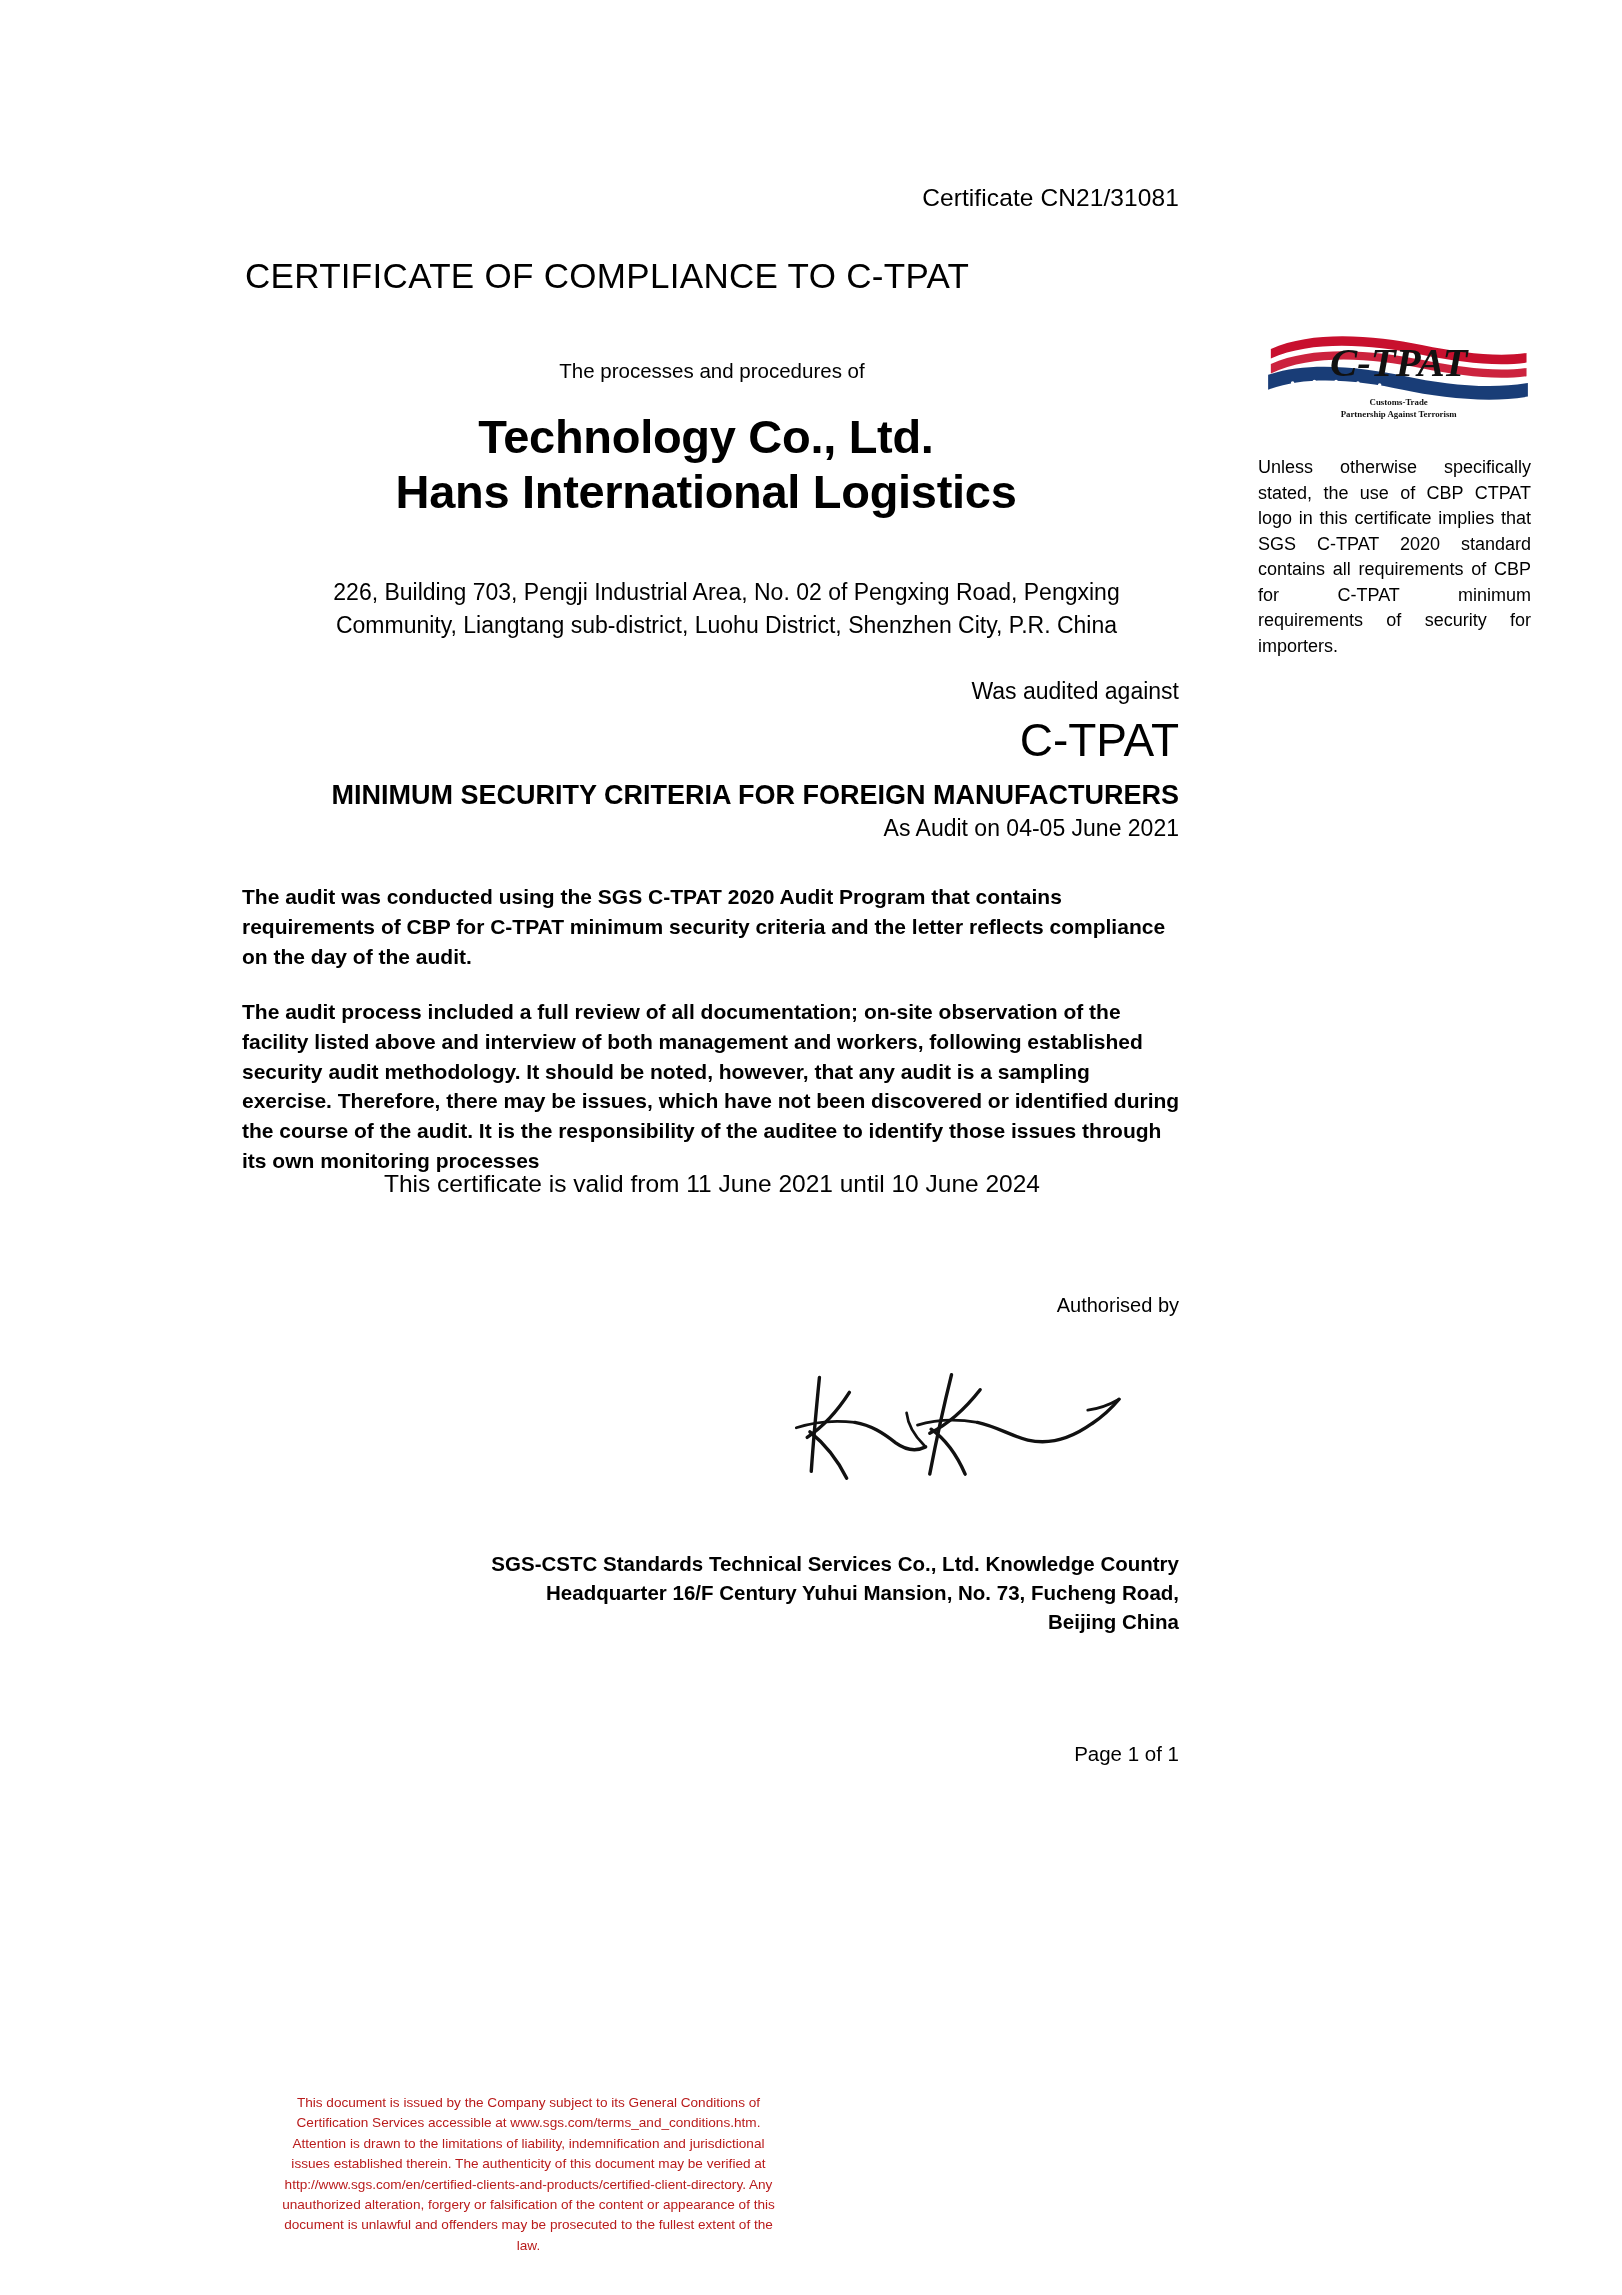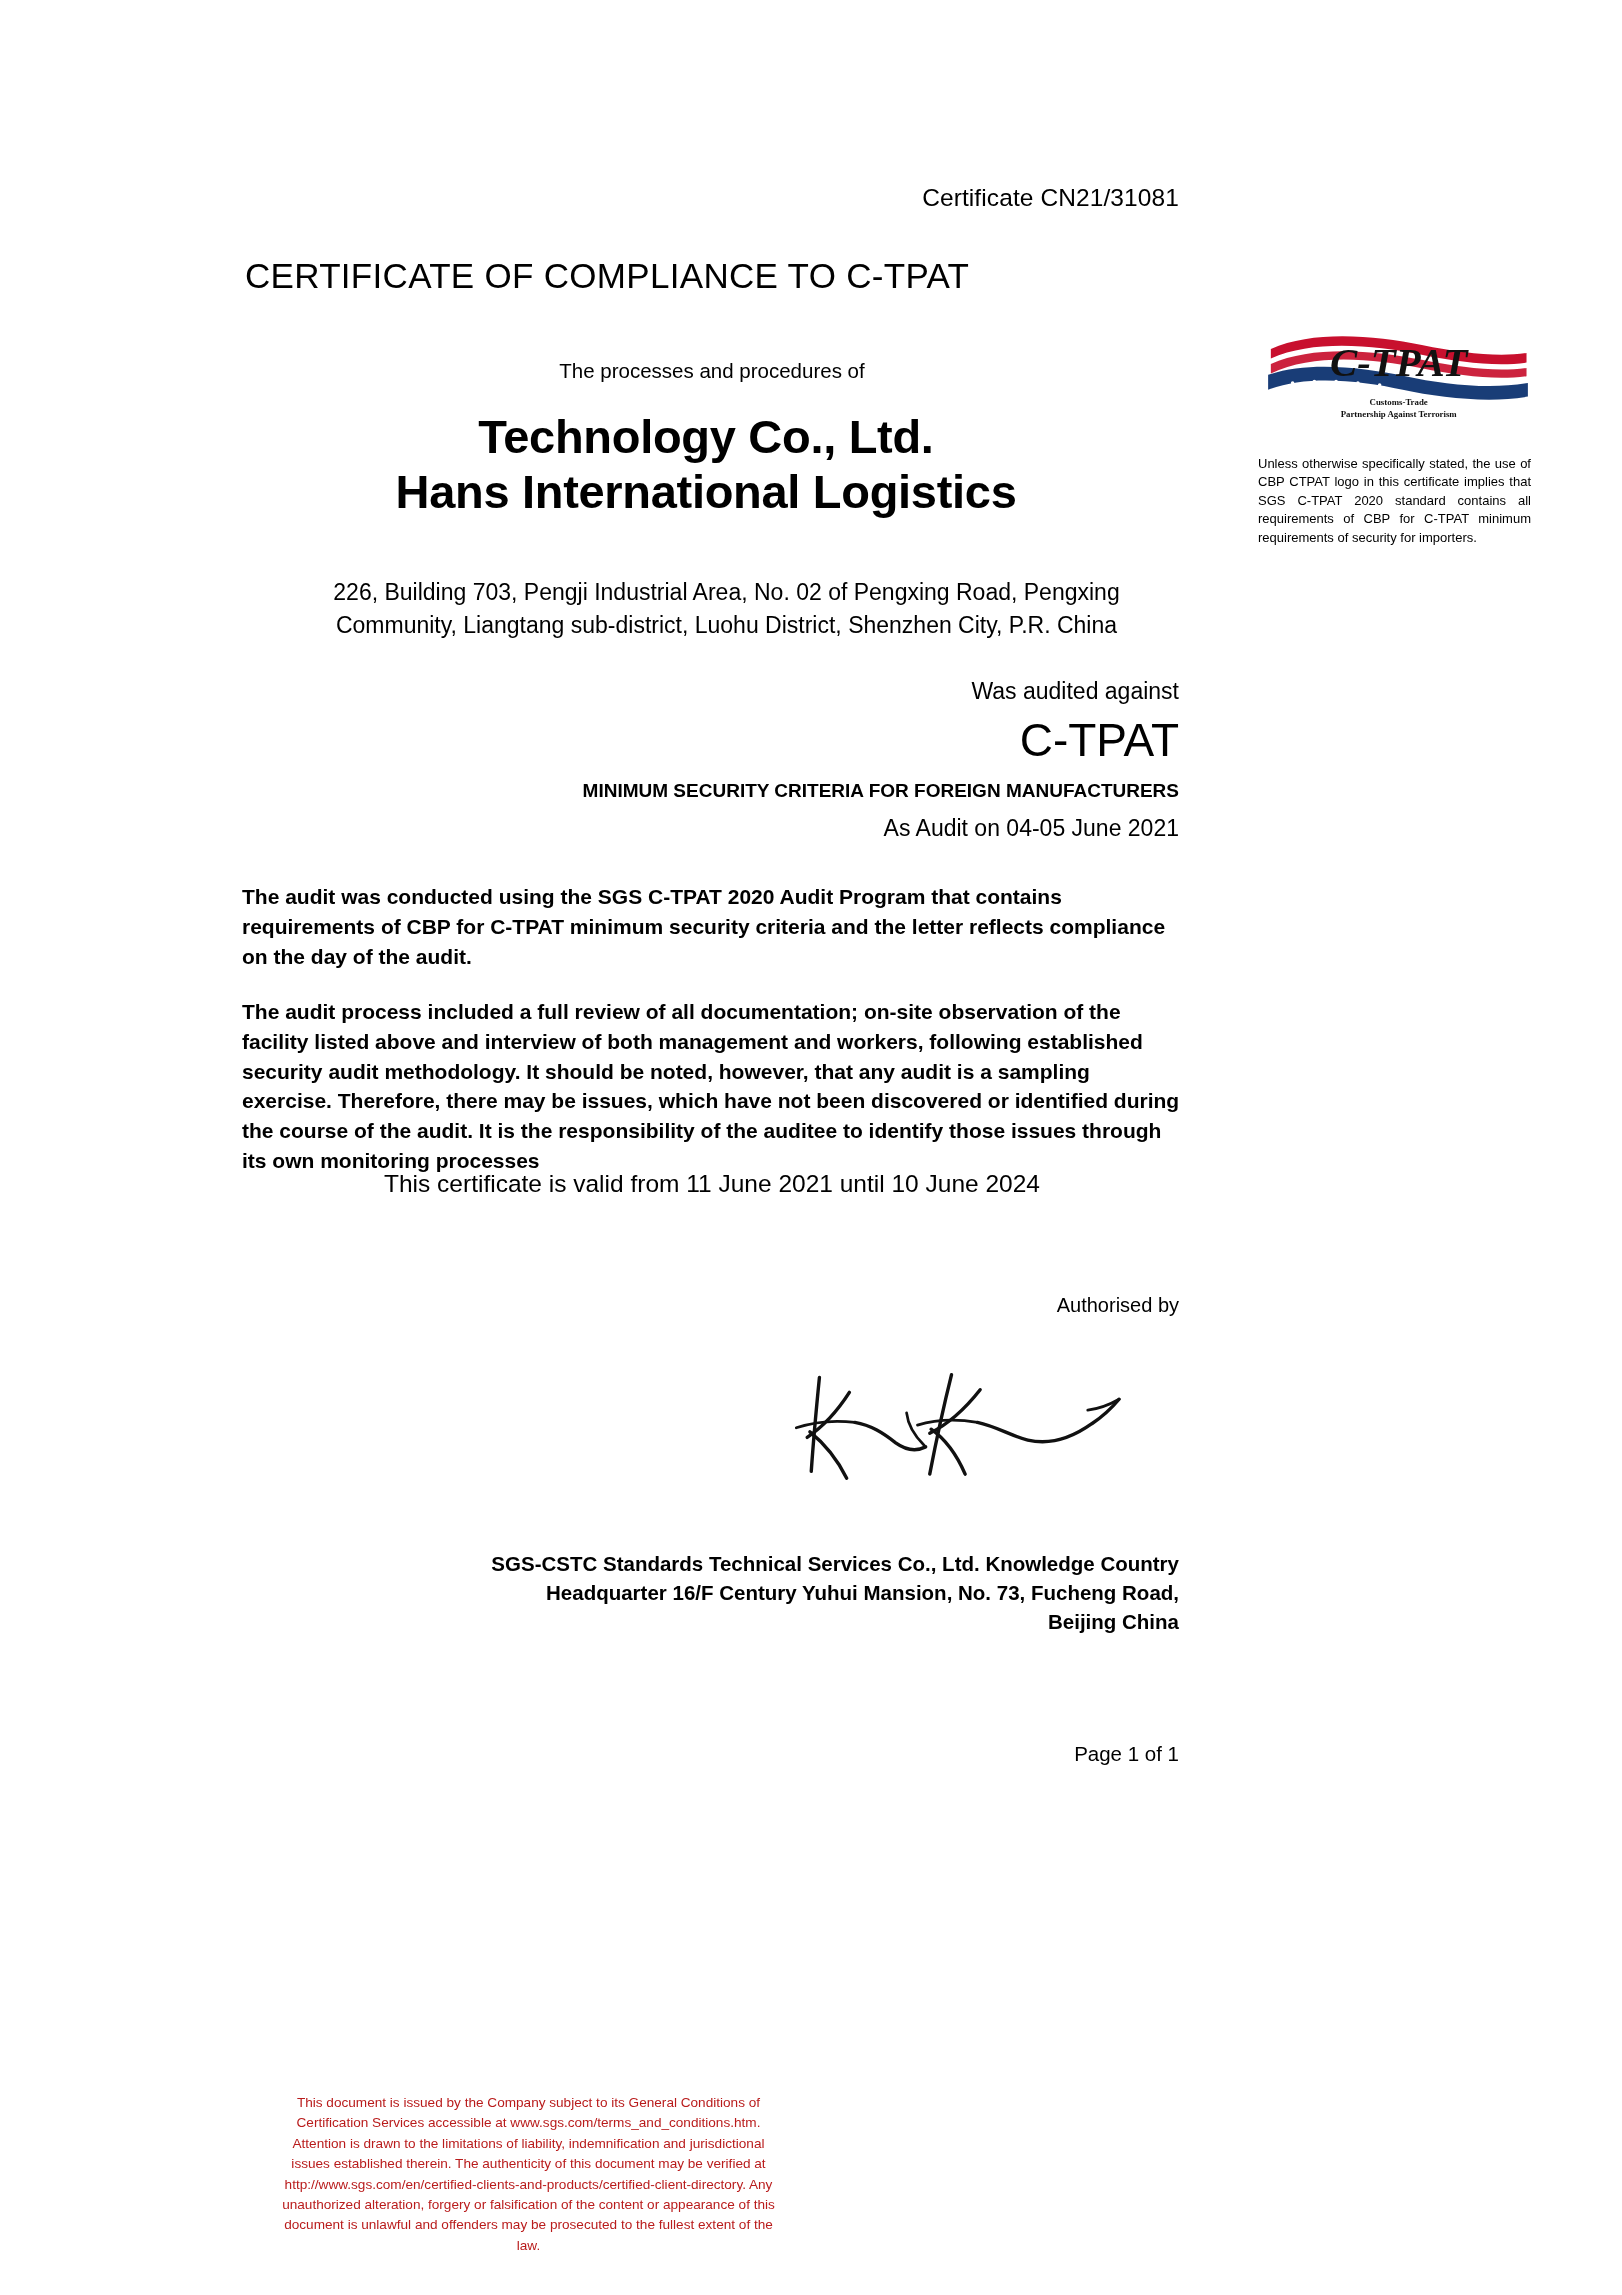--- a/index.html
+++ b/index.html
@@ -95,21 +95,21 @@
     text-align: right;
     font-size: 46px;
     letter-spacing: 0px;
   }
   .criteria-line {
     position: absolute;
     left: 245px;
     top: 780px;
     width: 934px;
     text-align: right;
-    font-size: 19px;
+    font-size: 27px;
     font-weight: bold;
   }
   .audit-date-line {
     position: absolute;
     left: 245px;
     top: 815px;
     width: 934px;
     text-align: right;
     font-size: 23px;
   }
@@ -193,21 +193,21 @@
     left: 1265px;
     top: 334px;
     width: 266px;
     height: 106px;
   }
   .logo-note {
     position: absolute;
     left: 1258px;
     top: 455px;
     width: 273px;
-    font-size: 13px;
+    font-size: 18px;
     line-height: 1.42;
     text-align: justify;
   }
 
   
   .ctpat-logo {
     position: relative;
     width: 266px;
     height: 102px;
   }

